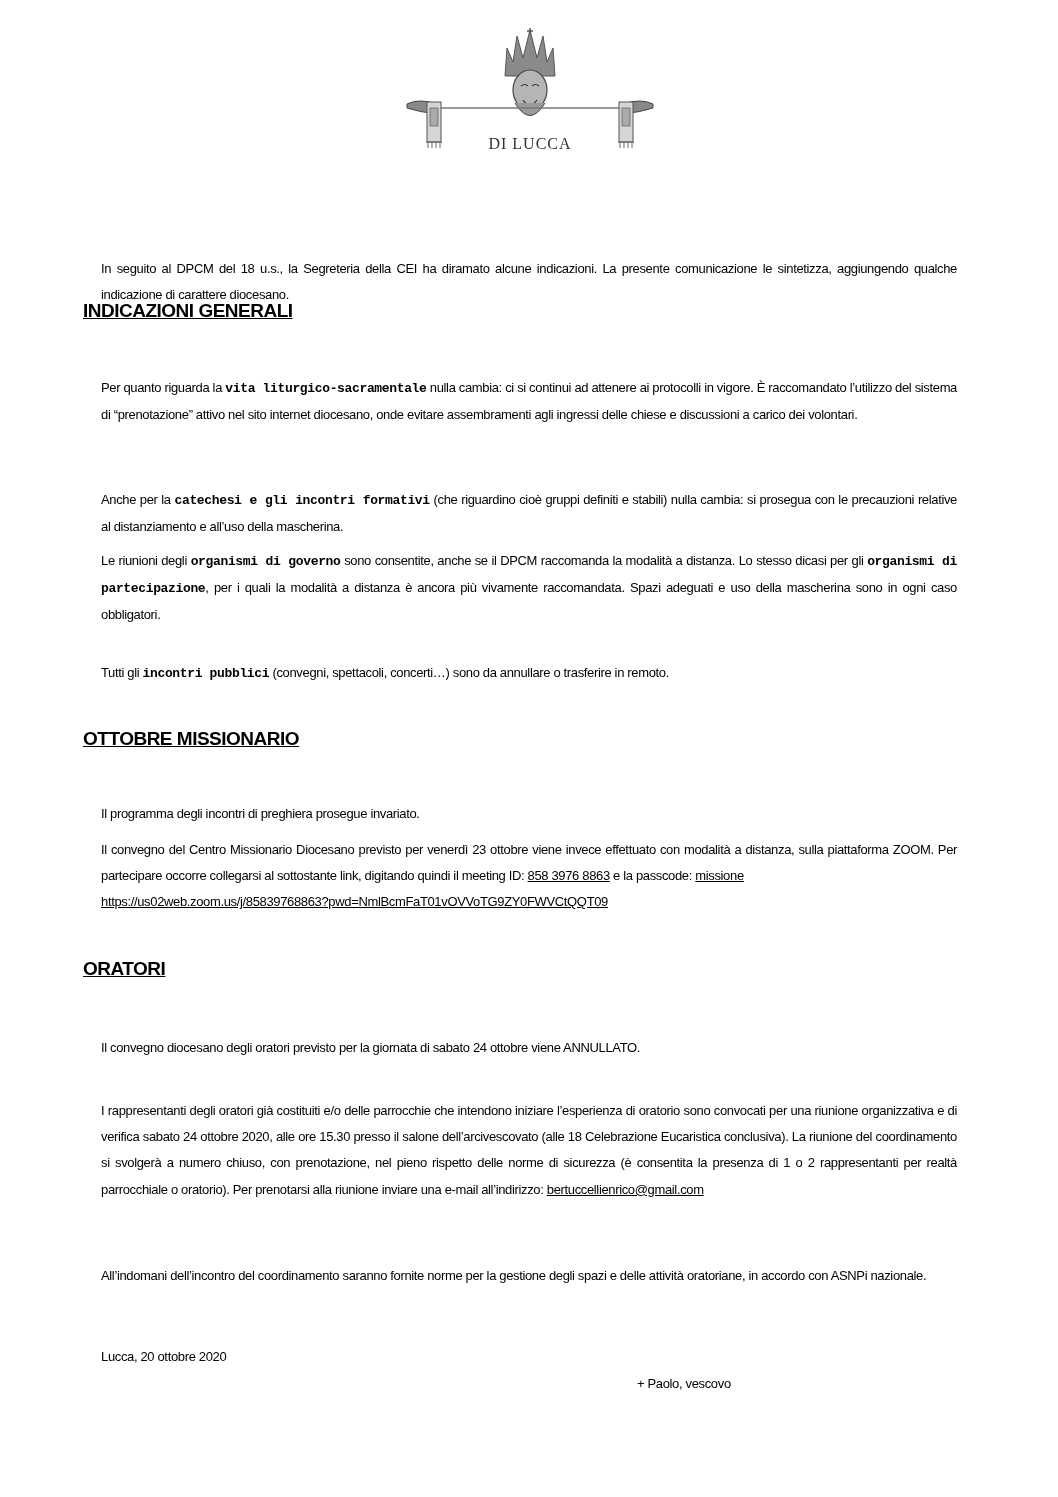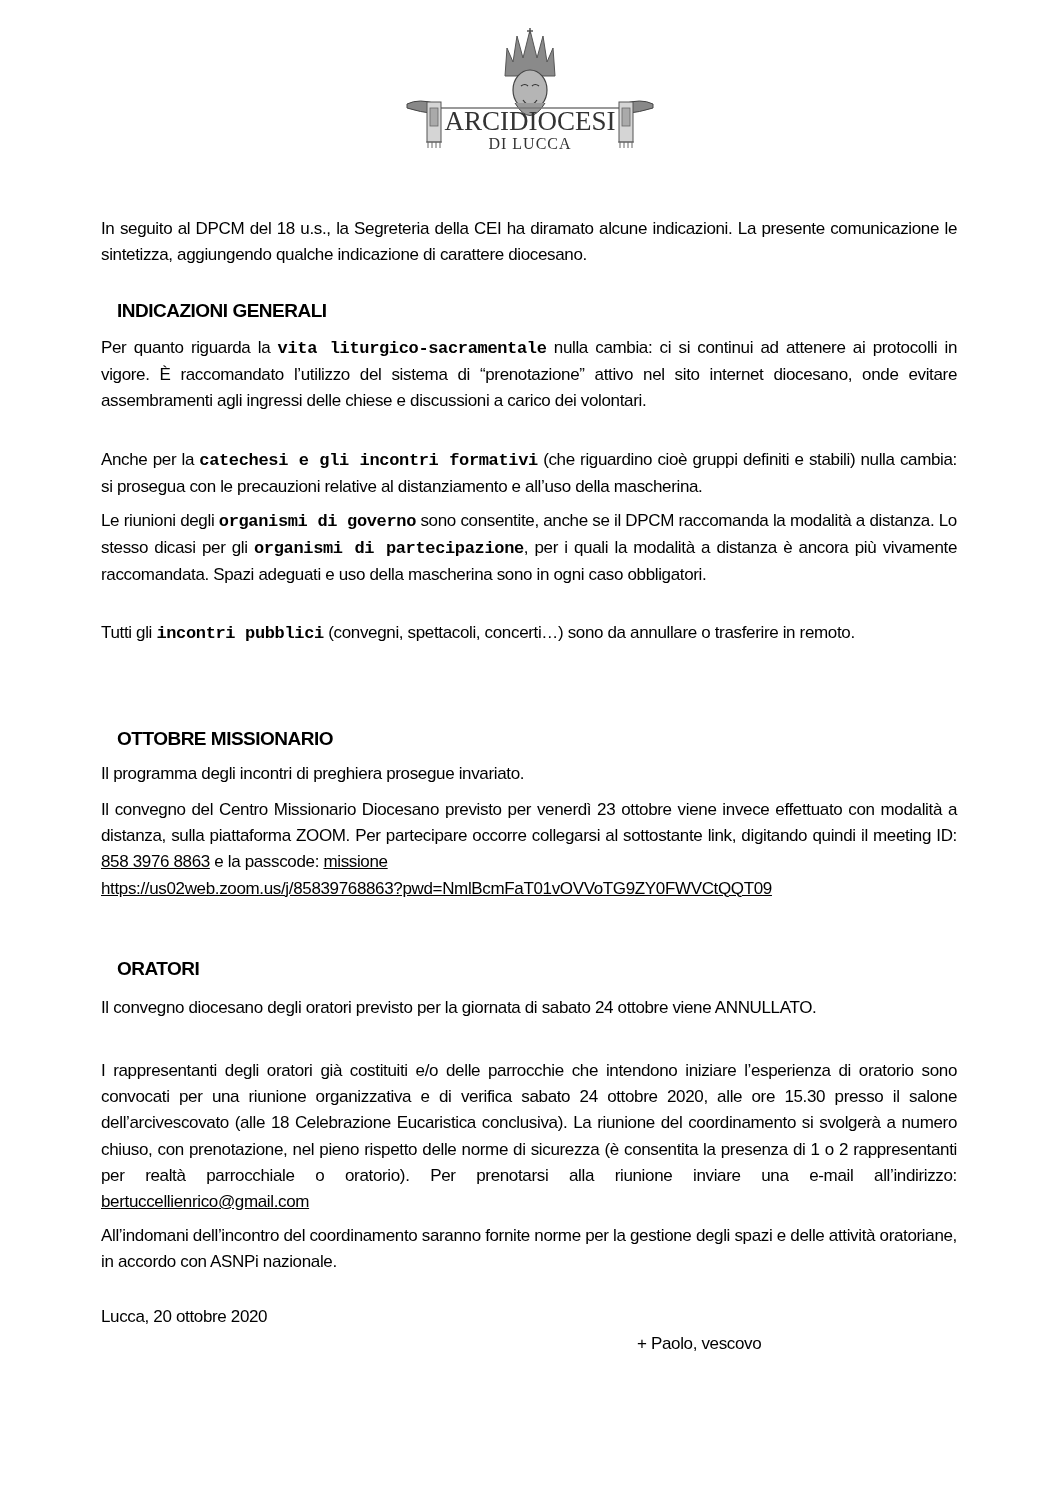--- a/index.html
+++ b/index.html
@@ -10,24 +10,24 @@
   .logo { position: absolute; left: 397px; top: 28px; width: 266px; height: 130px; }
   .logo svg { width: 100%; height: 100%; display: block; }
   .logo-text { position: absolute; left: 0; width: 100%; text-align: center;
                font-family: "Liberation Serif", "DejaVu Serif", serif; color: #333; }
   .logo-title { top: 78px; font-size: 27px; letter-spacing: 0px; }
   .logo-sub { top: 107px; font-size: 16px; letter-spacing: 1px; }
 
   .title { position: absolute; left: 0; width: 1058px; top: 166px; text-align: center;
            font-size: 19px; font-weight: bold; letter-spacing: -0.2px; }
 
-  .block { position: absolute; left: 101px; width: 856px; font-size: 17px; line-height: 26.2px;
-           text-align: justify; letter-spacing: -0.35px; }
+  .block { position: absolute; left: 101px; width: 856px; font-size: 13px; line-height: 26.2px;
+           text-align: justify; letter-spacing: -0.35px; margin-top: 40px; }
   .block b { font-weight: bold; font-family: Liberation Mono, monospace; }
-  .h { position: absolute; left: 117px; font-size: 19px; font-weight: bold; letter-spacing: -0.5px; }
+  .h { position: absolute; left: 83px; font-size: 19px; font-weight: bold; letter-spacing: -0.5px; text-decoration: underline; }
   .u { text-decoration: underline; }
 </style>
 </head>
 <body>
 
 <div class="page">
 
   <div class="logo">
     <svg viewBox="0 0 266 130">
 
@@ -44,21 +44,20 @@
       <path d="M10 76 Q22 70 40 76 L40 86 Q22 84 10 80 Z" fill="#888" stroke="#444" stroke-width="1"></path>
       <path d="M256 76 Q244 70 226 76 L226 86 Q244 84 256 80 Z" fill="#888" stroke="#444" stroke-width="1"></path>
 
       <rect x="30" y="74" width="14" height="40" fill="#d5d5d5" stroke="#555" stroke-width="1"></rect>
       <rect x="33" y="80" width="8" height="18" fill="#aaa" stroke="#666" stroke-width="0.8"></rect>
       <rect x="222" y="74" width="14" height="40" fill="#d5d5d5" stroke="#555" stroke-width="1"></rect>
       <rect x="225" y="80" width="8" height="18" fill="#aaa" stroke="#666" stroke-width="0.8"></rect>
       <path d="M29 114 L45 114 M31 114 L31 120 M35 114 L35 120 M39 114 L39 120 M43 114 L43 120" stroke="#666" stroke-width="1"></path>
       <path d="M221 114 L237 114 M223 114 L223 120 M227 114 L227 120 M231 114 L231 120 M235 114 L235 120" stroke="#666" stroke-width="1"></path>
     </svg>
-    <div class="logo-text logo-title">ARCIDIOCESI</div>
     <div class="logo-text logo-sub">DI LUCCA</div>
   </div>
 
 
   <div class="block" style="top:216px;">In seguito al DPCM del 18 u.s., la Segreteria della CEI ha diramato alcune indicazioni. La presente comunicazione le sintetizza, aggiungendo qualche indicazione di carattere diocesano.</div>
 
   <div class="h" style="top:300px;">INDICAZIONI GENERALI</div>
 
   <div class="block" style="top:335px;"><span>Per quanto riguarda la </span><b>vita liturgico-sacramentale</b><span> nulla cambia: ci si continui ad attenere ai protocolli in vigore. È raccomandato l’utilizzo del sistema di “prenotazione” attivo nel sito internet diocesano, onde evitare assembramenti agli ingressi delle chiese e discussioni a carico dei volontari.</span></div>
 

